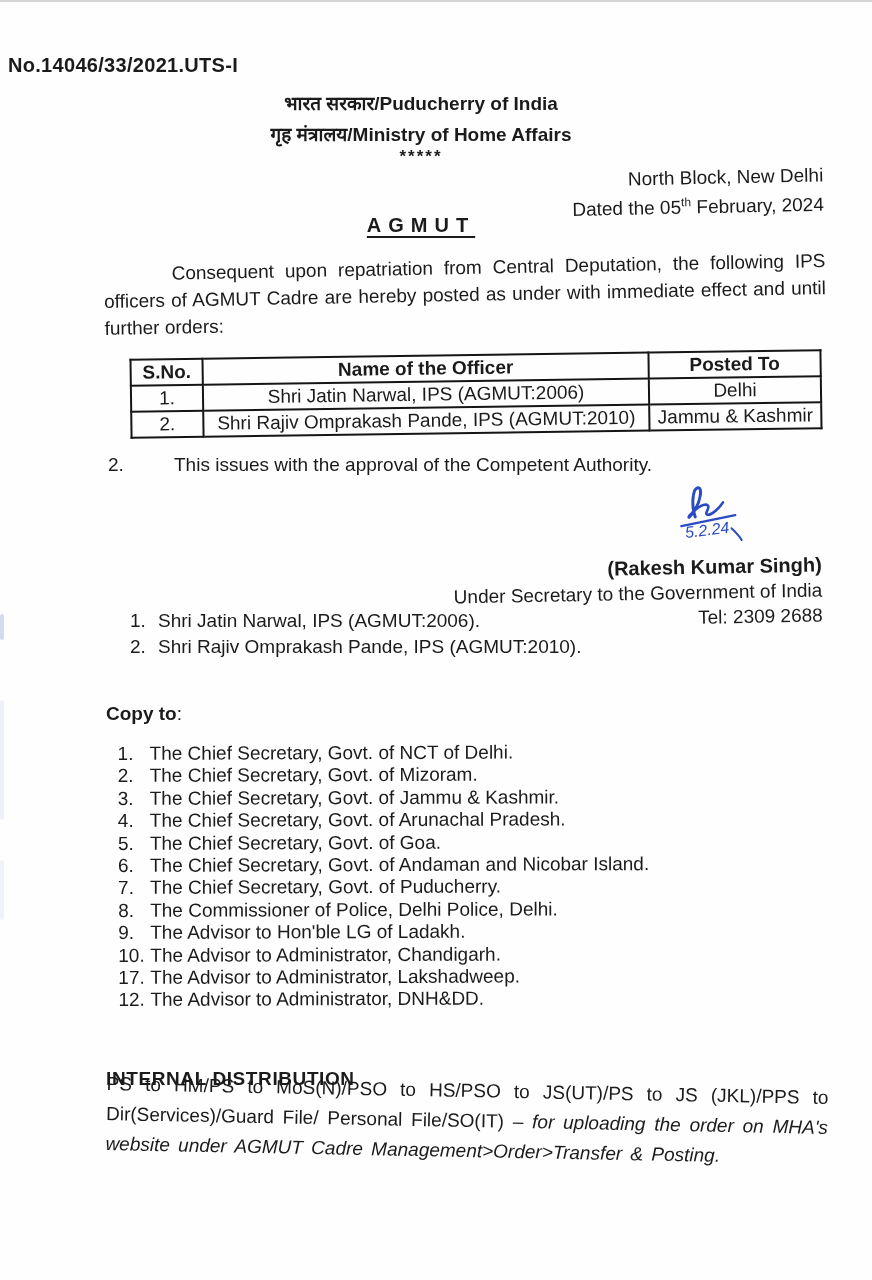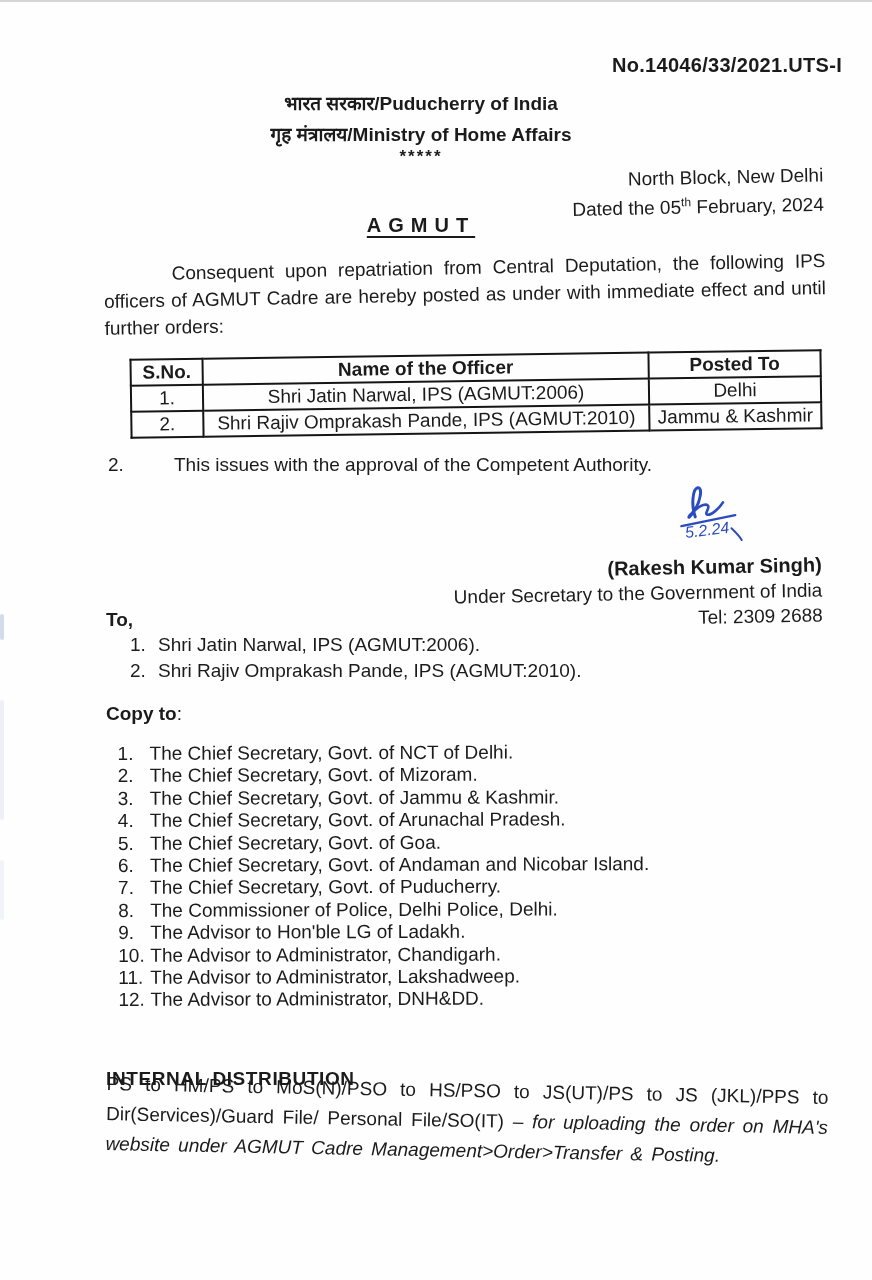--- a/index.html
+++ b/index.html
@@ -9,21 +9,21 @@
     font-family: "Liberation Sans", sans-serif;
     color: #1b1b1b;
     position: relative;
     overflow: hidden;
   }
   .page { position: absolute; inset: 0; background: #fefefe; }
   .topline { position: absolute; top: 0; left: 0; right: 0; height: 2px; background: #d5d5d5; }
   .edge-mark { position: absolute; left: 0; width: 4px; border-radius: 2px; background: #9fb4d6; }
   .italic { font-style: italic; }
 
-  .file-number { position: absolute; top: 54px; left: 0; right: 30px; text-align: right; font-size: 20px; font-weight: 700; letter-spacing: 0.3px; }
+  .file-number { position: absolute; top: 54px; left: 0; right: 30px; text-align: left; font-size: 20px; font-weight: 700; letter-spacing: 0.3px; padding-left: 8px; }
   .govt-line   { position: absolute; top: 90px; left: 0; right: 30px; text-align: center; font-size: 19px; font-weight: 700; }
   .ministry-line { position: absolute; top: 121px; left: 0; right: 30px; text-align: center; font-size: 19px; font-weight: 700; }
   .stars { position: absolute; top: 147px; left: 0; right: 30px; text-align: center; font-size: 17px; font-weight: 700; letter-spacing: 2px; }
 
   .place-date {
     position: absolute; top: 166px; right: 48px;
     text-align: right; font-size: 19px; line-height: 24px;
     transform: rotate(-1.2deg);
   }
   .sup { font-size: 12px; vertical-align: super; }
@@ -159,21 +159,20 @@
         <path d="M74,48 C78,52 82,56 84,60" stroke-width="2"></path>
       </g>
       <text x="28" y="57" font-size="16" font-style="italic" fill="#2b4cc0" transform="rotate(-6 28 57)">5.2.24</text>
     </svg>
     <div class="sig-name">(Rakesh Kumar Singh)</div>
     <div class="sig-desig">Under Secretary to the Government of India</div>
     <div class="sig-tel">Tel: 2309 2688</div>
   </div>
 
   <div class="to-block">
-    <div class="to-label">To,</div>
     <div class="addr-list">
       <div class="addr-row">
         <span class="lnum">1.</span>
         <span>Shri Jatin Narwal, IPS (AGMUT:2006).</span>
       </div>
       <div class="addr-row">
         <span class="lnum">2.</span>
         <span>Shri Rajiv Omprakash Pande, IPS (AGMUT:2010).</span>
       </div>
     </div>
@@ -218,21 +217,21 @@
       </div>
     <div class="copy-row">
         <span class="lnum">9.</span>
         <span>The Advisor to Hon'ble LG of Ladakh.</span>
       </div>
     <div class="copy-row">
         <span class="lnum">10.</span>
         <span>The Advisor to Administrator, Chandigarh.</span>
       </div>
     <div class="copy-row">
-        <span class="lnum">11.</span>
+        <span class="lnum">17.</span>
         <span>The Advisor to Administrator, Lakshadweep.</span>
       </div>
     <div class="copy-row">
         <span class="lnum">12.</span>
         <span>The Advisor to Administrator, DNH&amp;DD.</span>
       </div>
   </div>
 
   <div class="internal-heading">INTERNAL DISTRIBUTION</div>
 

